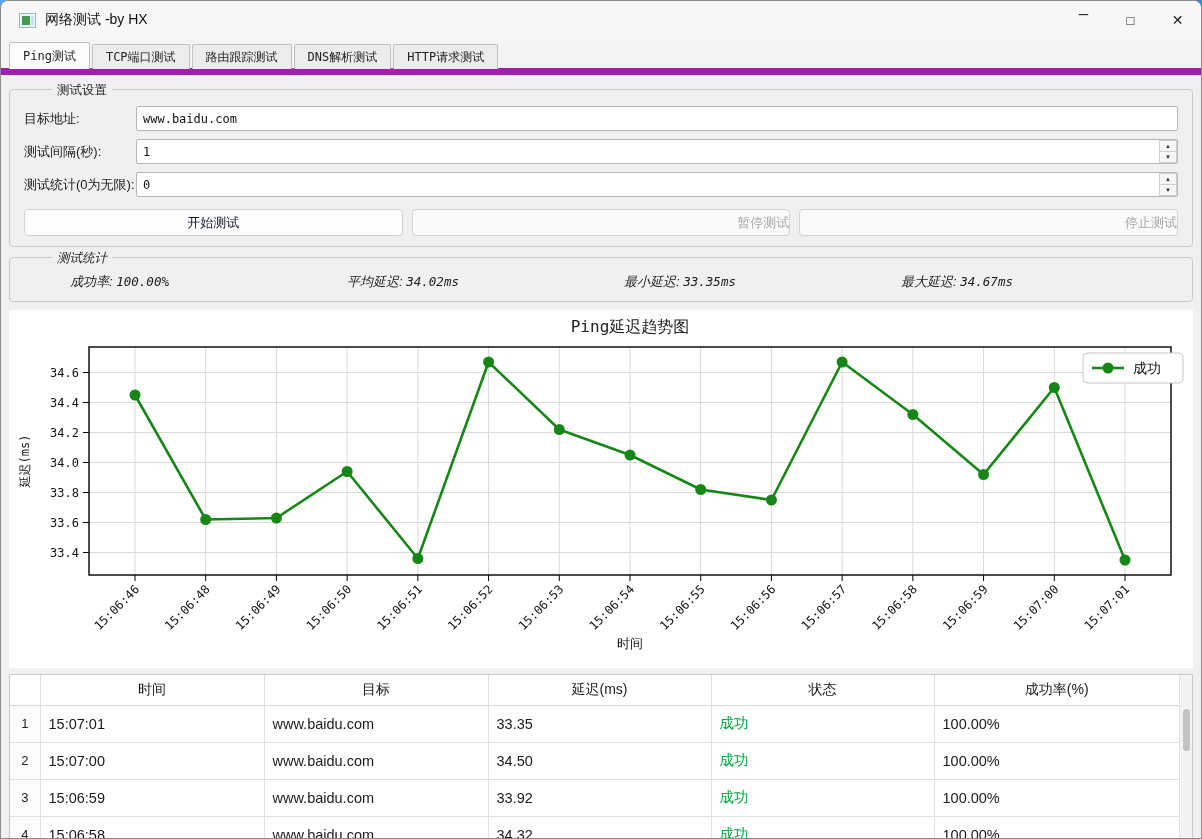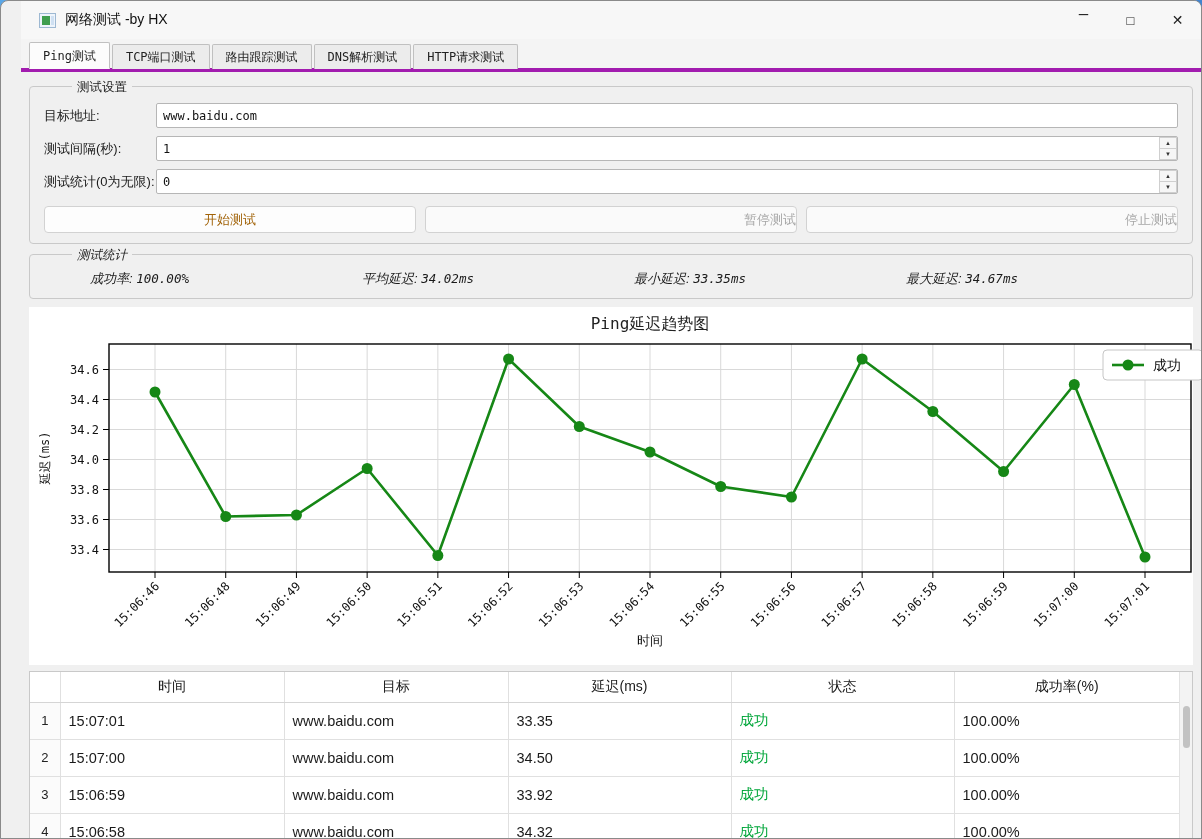--- a/index.html
+++ b/index.html
@@ -5,35 +5,35 @@
   * { box-sizing: border-box; margin: 0; padding: 0; }
   html,body { width: 1202px; height: 839px; overflow: hidden; }
   body {
     background: linear-gradient(135deg,#5aa7e8,#2e6bbf);
     font-family: "Liberation Sans", sans-serif;
     font-size: 13px; color: #1a1a1a;
   }
   .window {
     width: 1202px; height: 839px; background: #f0f0f0;
     border: 1px solid #8a8a8a; border-radius: 8px 8px 0 0; overflow: hidden;
-    display: flex; flex-direction: column; padding-left: 20px;
+    display: flex; flex-direction: column;
   }
   
   .titlebar { height: 38px; background: #f7f7f7; display: flex; align-items: center; padding-left: 18px; flex: 0 0 auto; }
   .app-icon { width: 17px; height: 15px; border: 1px solid #9db8d2; background: #eef4fb; margin-right: 9px; position: relative; }
   .app-icon .g { position: absolute; left: 2px; top: 2px; width: 8px; height: 9px; background: #3f9e4e; }
   .app-icon .b { position: absolute; left: 11px; top: 2px; width: 3px; height: 9px; background: #cfe0f2; }
   .title-text { font-size: 14px; color: #111; }
   .win-controls { margin-left: auto; display: flex; height: 100%; }
   .win-btn { width: 47px; height: 100%; display: flex; align-items: center; justify-content: center; font-size: 14px; color: #222; cursor: default; }
   .glyph-min { font-size: 17px; margin-top: -6px; }
   .glyph-max { font-size: 13px; }
   .glyph-close { font-size: 14px; }
   
-  .tabbar { display: flex; align-items: flex-end; padding: 2px 0 0 8px; background: #f4f4f4; border-bottom: 4px solid #a21caf; flex: 0 0 auto; }
+  .tabbar { display: flex; align-items: flex-end; padding: 2px 0 0 8px; background: #f4f4f4; border-bottom: 7px solid #a21caf; flex: 0 0 auto; }
   .tab {
     font-family: "DejaVu Sans Mono", monospace; font-size: 12px;
     padding: 4px 13px 3px; border: 1px solid #c0c0c0; border-bottom: none;
     background: #ececec; margin-right: 2px; border-radius: 2px 2px 0 0; color: #222;
     position: relative; top: 1px; cursor: default;
   }
   .tab.active { background: #fcfcfc; padding-top: 5px; border-bottom: 1px solid #fcfcfc; }
   
   .content { flex: 1; padding: 4px 8px 0; display: flex; flex-direction: column; }
   .groupbox { position: relative; border: 1px solid #c9c9c9; border-radius: 4px; padding: 16px 14px 10px; margin-top: 10px; }
@@ -47,21 +47,21 @@
     background: #fff; padding: 0 6px; font-family: "DejaVu Sans Mono", monospace; font-size: 12px; color: #111;
   }
   .spin .text-input { padding-right: 22px; }
   .spin-btns { position: absolute; right: 1px; top: 1px; width: 18px; height: 23px; display: flex; flex-direction: column; }
   .spin-btn { flex: 1; border: 1px solid #cfcfcf; background: #f6f6f6; font-size: 6px; line-height: 1;
     display: flex; align-items: center; justify-content: center; color: #333; cursor: default; }
   .spin-btn.up { border-bottom: none; }
   .btn-row { display: flex; gap: 9px; margin-top: 12px; }
   .action-btn {
     flex: 1; height: 27px; background: #fdfdfd; border: 1px solid #d2d2d2; border-radius: 4px;
-    font-family: "Liberation Sans", sans-serif; font-size: 13px; color: #a16207; cursor: default;
+    font-family: "Liberation Sans", sans-serif; font-size: 13px; color: #0f172a; cursor: default;
   }
   .action-btn:disabled { color: #a6a6a6; background: #fafafa; text-align: right; }
   
   .stats-row { display: flex; padding: 2px 0 4px; margin-left: 46px; }
   .stat-item { flex: 1; font-size: 13px; white-space: nowrap; }
   .stat-item .val { font-family: "DejaVu Sans Mono", monospace; font-size: 12.5px; }
   
   .chart-panel { margin-top: 8px; background: #fff; height: 358px; flex: 0 0 auto; }
   
   .table-panel { margin-top: 6px; background: #fff; border: 1px solid #c9c9c9; flex: 1; position: relative; overflow: hidden; }

